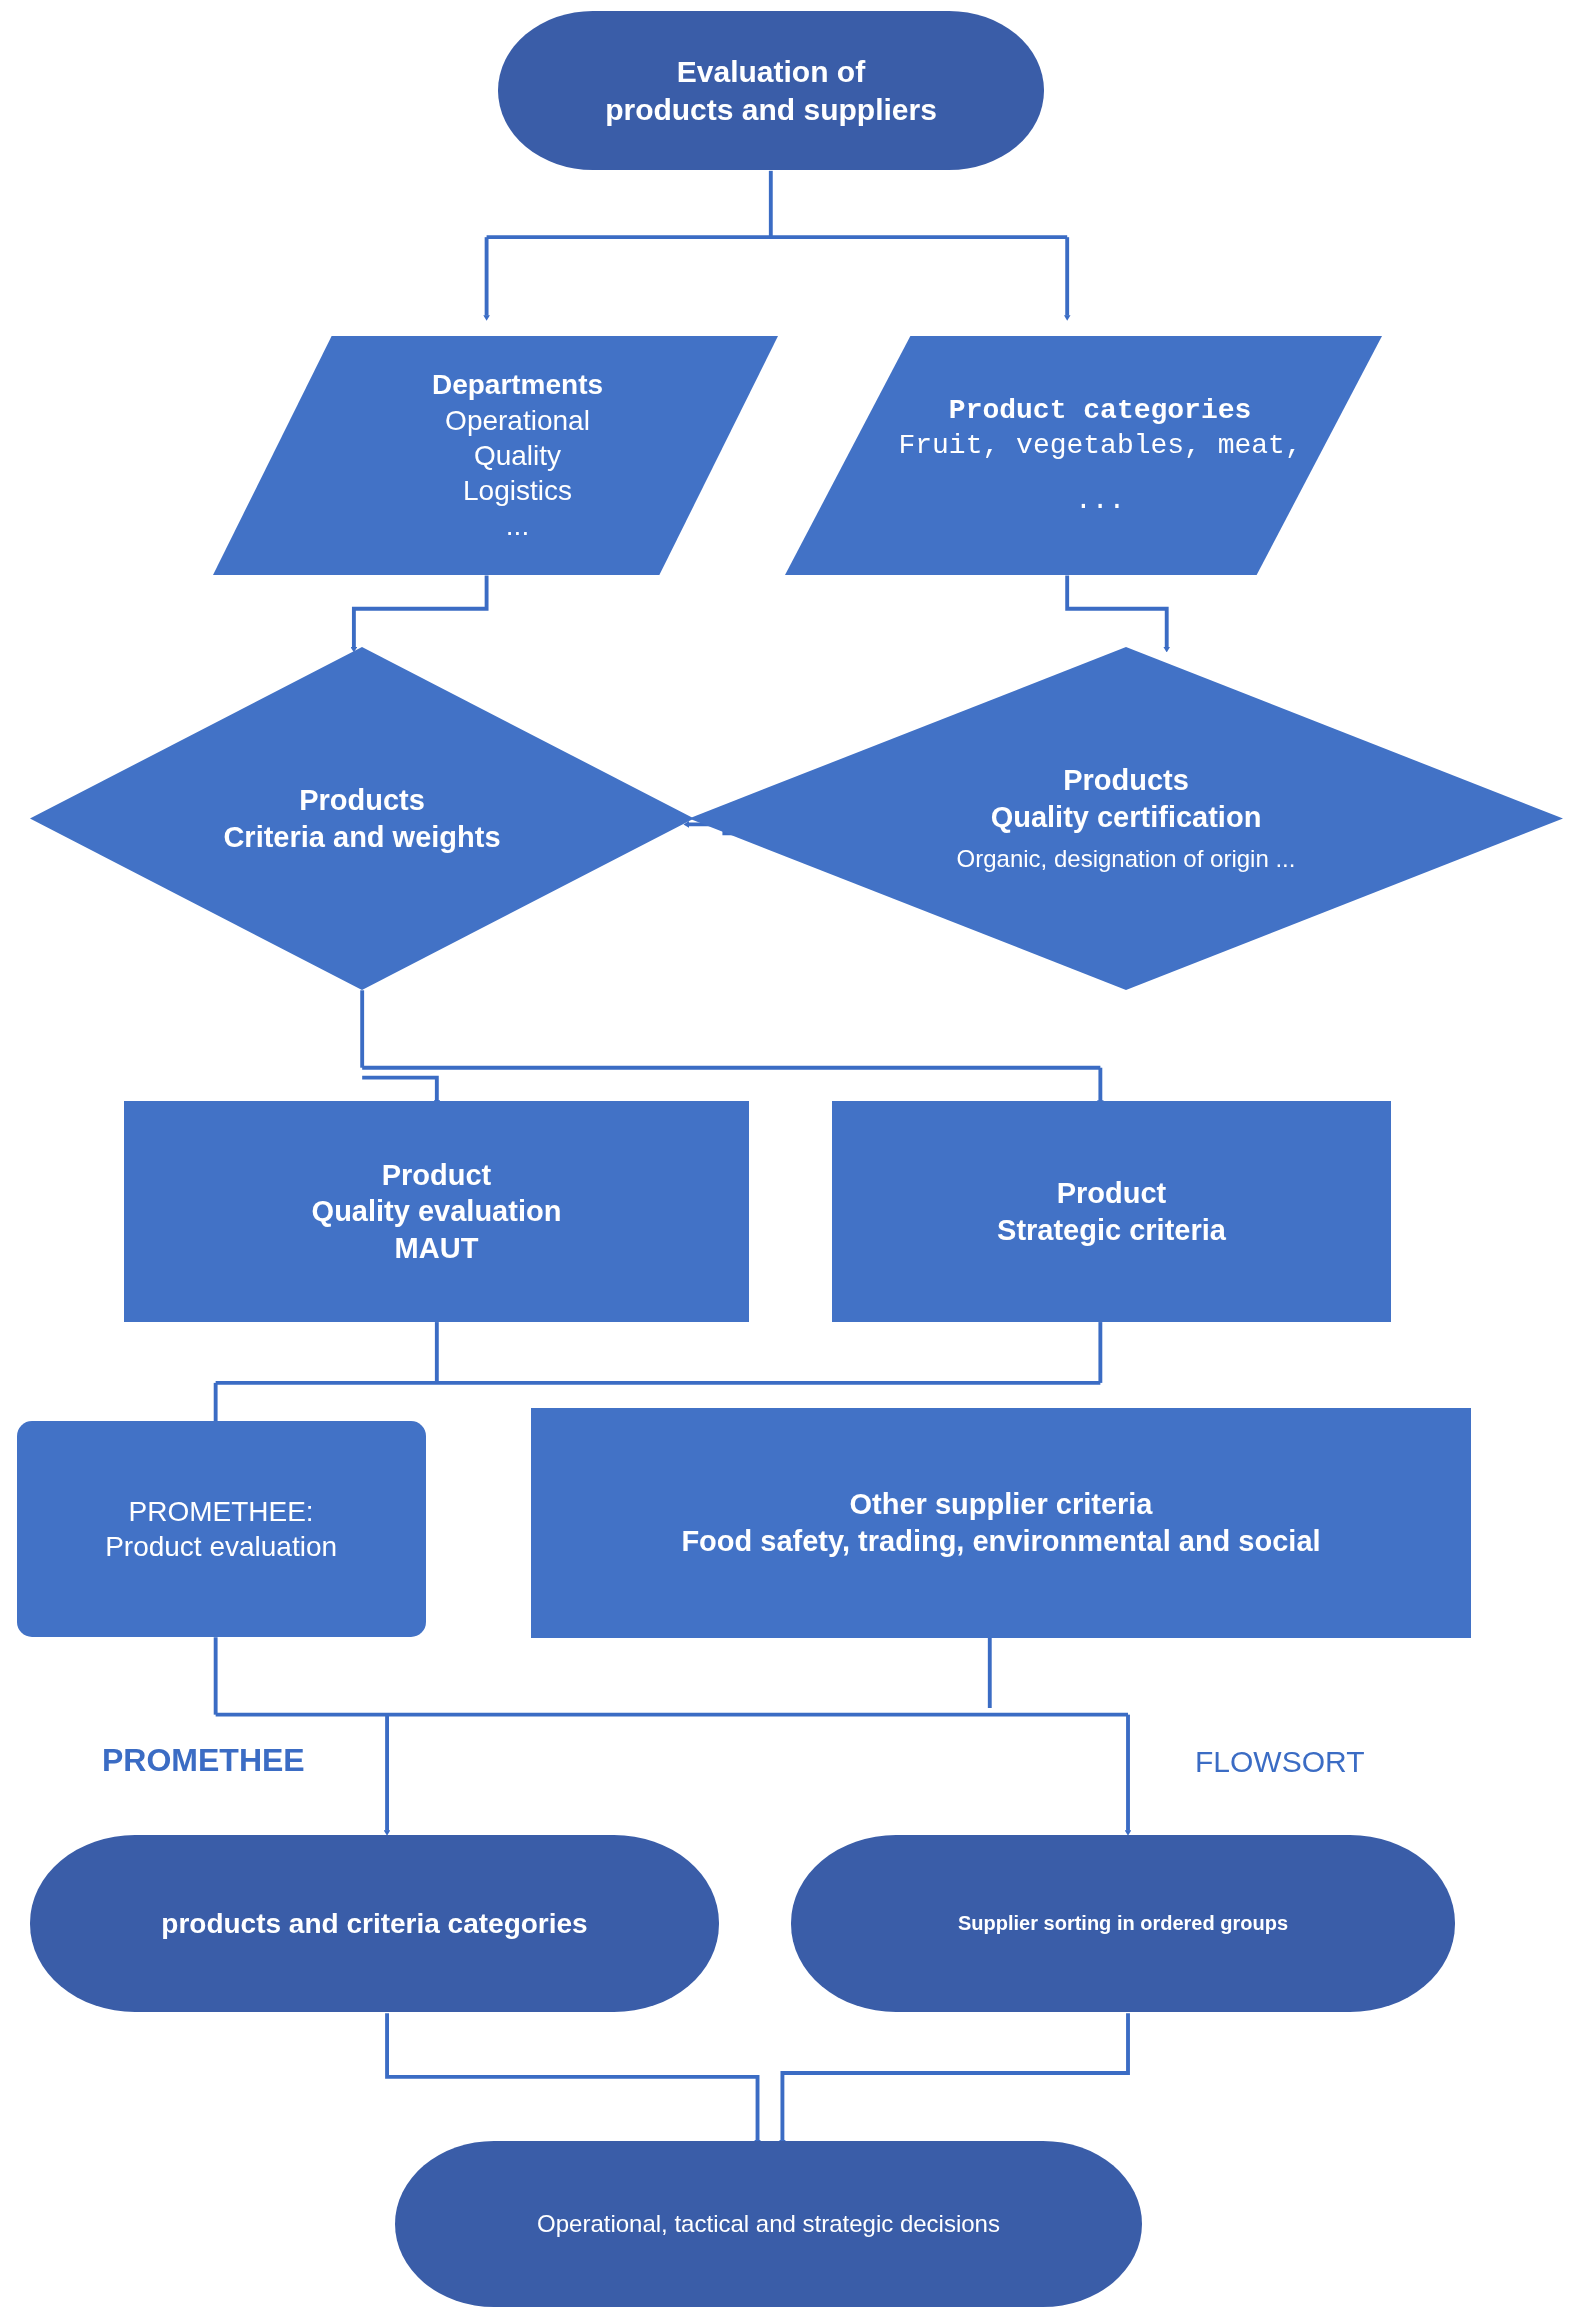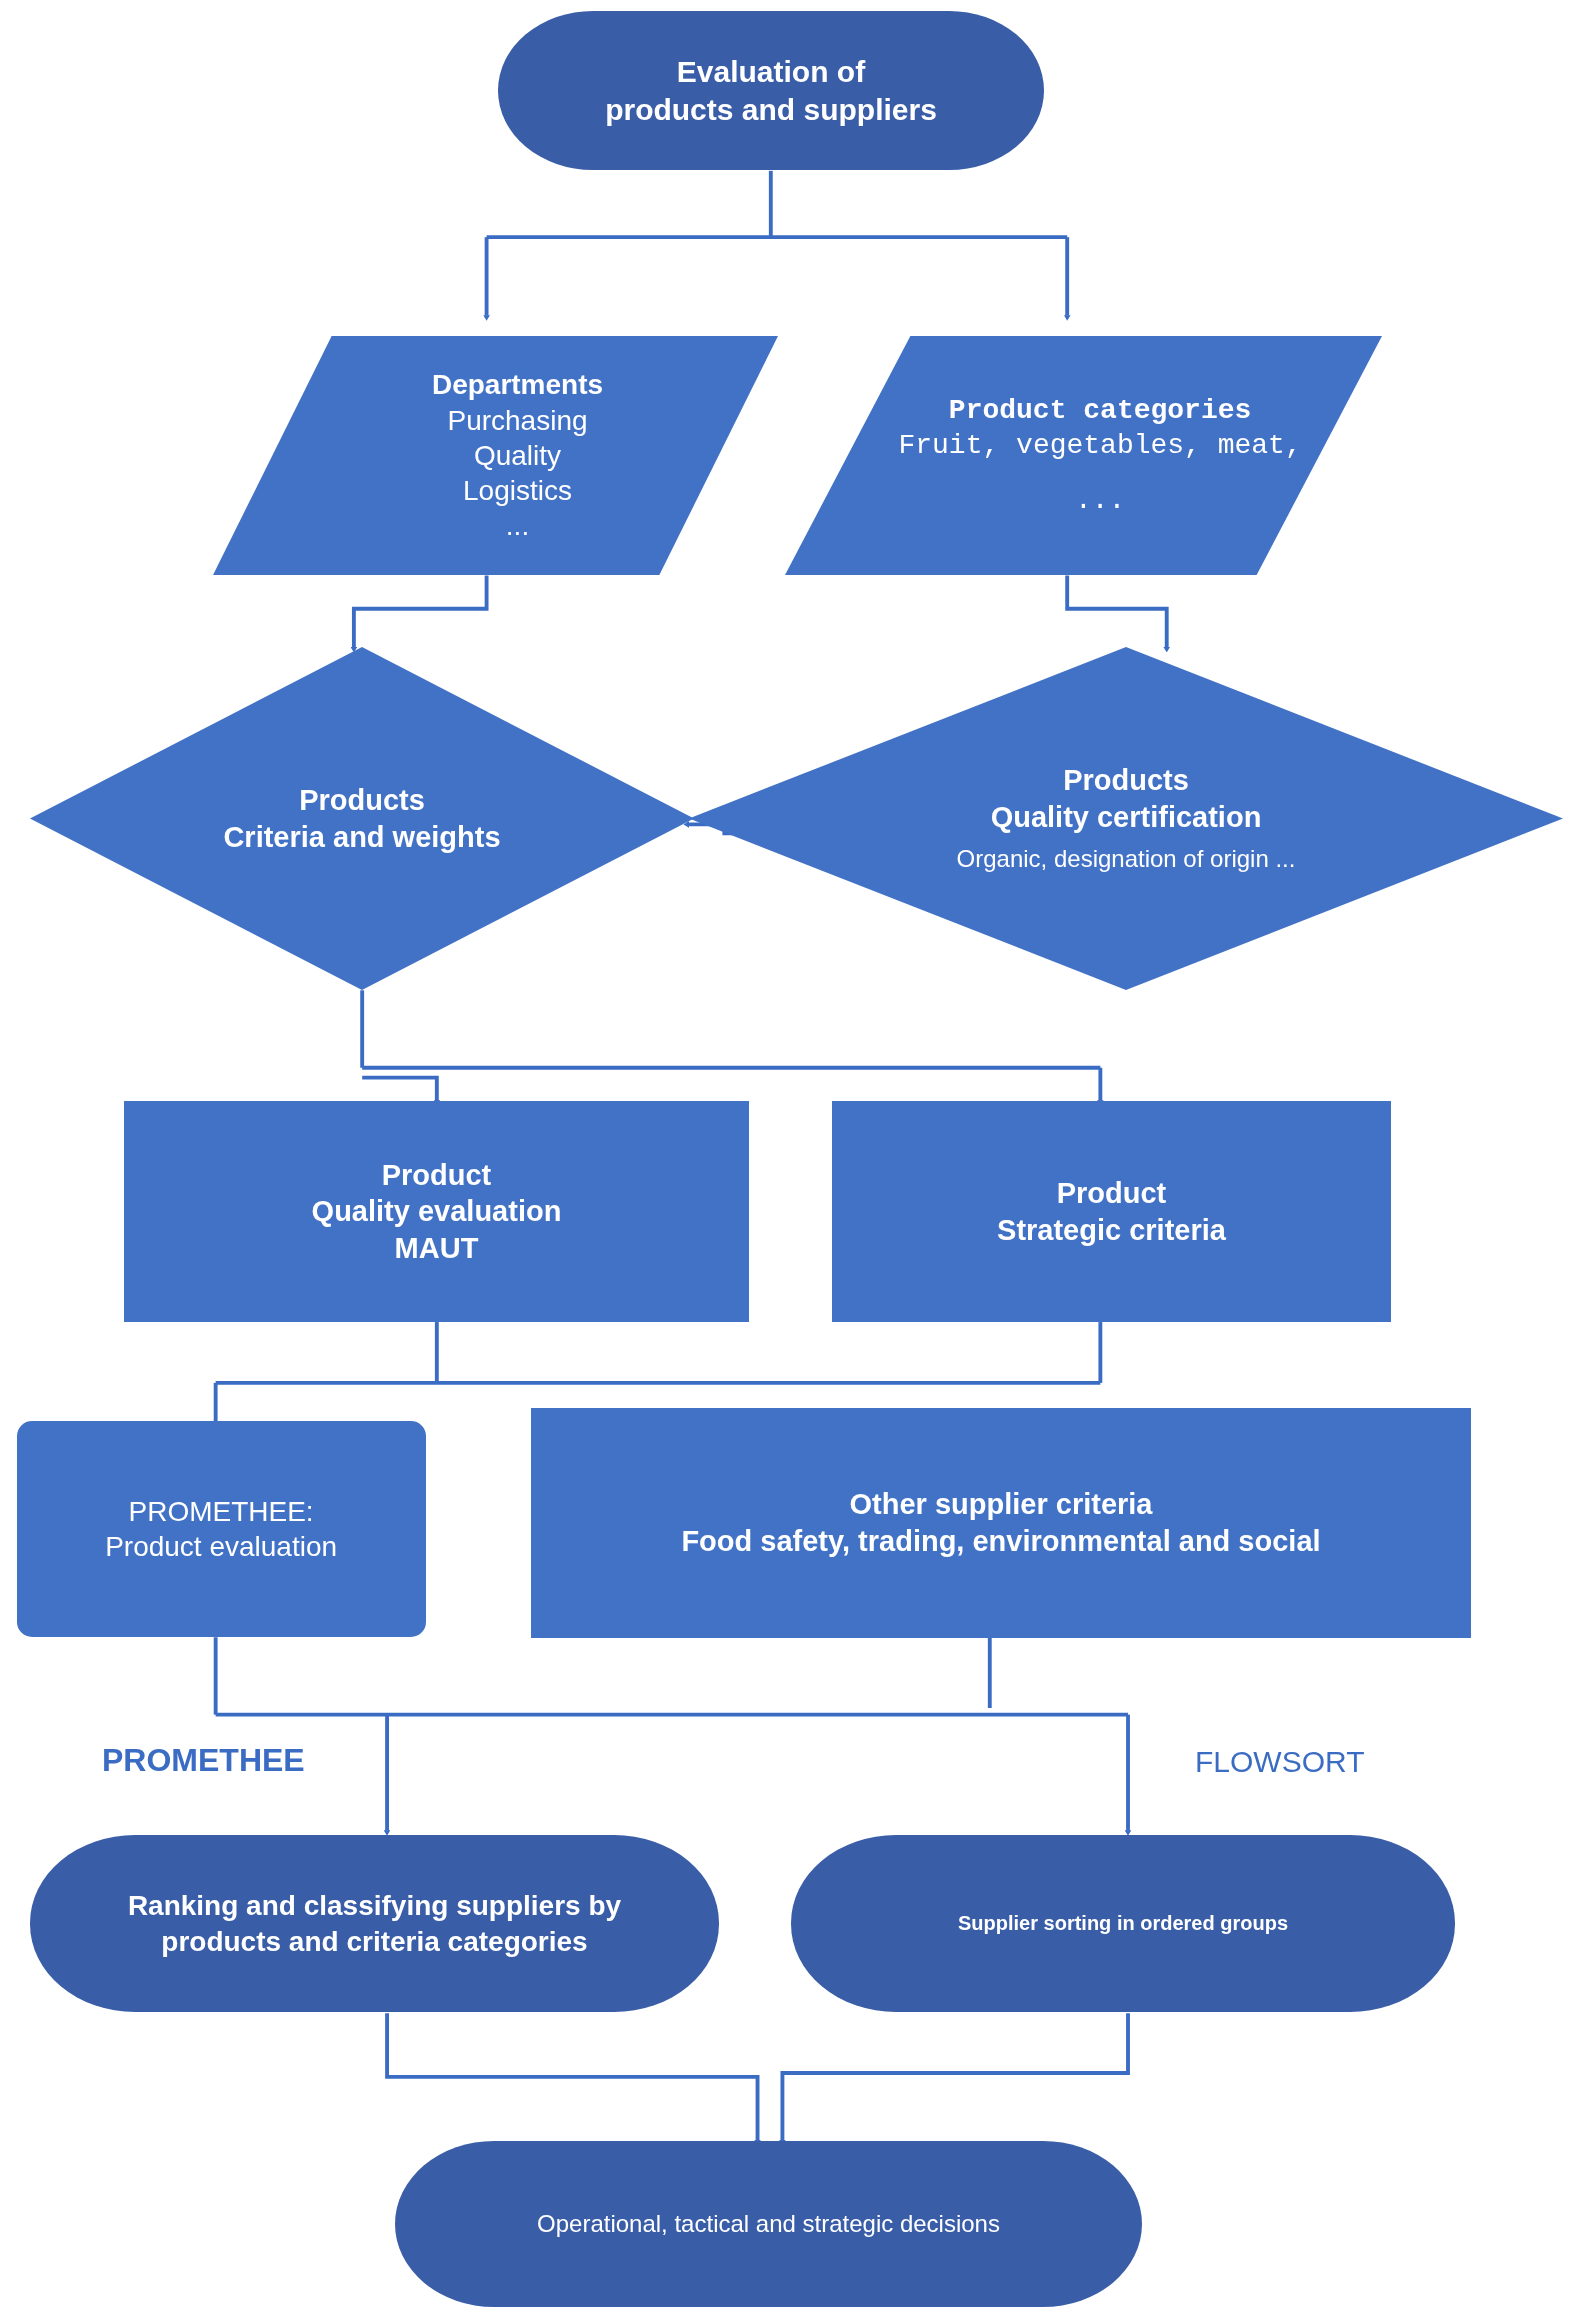--- a/index.html
+++ b/index.html
@@ -129,21 +129,21 @@
 
   <div class="node pill" style="left:498px; top:11px; width:546px; height:159px; font-size:30px;">
     <span class="ln b">Evaluation of</span>
     <span class="ln b">products and suppliers</span>
   </div>
 
   <div class="para-wrap" style="left:213px; top:336px; width:565px; height:239px;">
     <div class="para-shape"></div>
     <div class="overlay-text" style="font-size:28px; padding-left:22px;">
       <span class="ln b">Departments</span>
-      <span class="ln r">Purchasing</span>
+      <span class="ln r">Operational</span>
       <span class="ln r">Quality</span>
       <span class="ln r">Logistics</span>
       <span class="ln r">...</span>
     </div>
   </div>
 
   <div class="para-wrap" style="left:785px; top:336px; width:597px; height:239px;">
     <div class="para-shape"></div>
     <div class="overlay-text" style="font-size:28px; padding-left:16.6px; padding-bottom:5.5px;font-family:Liberation Mono, monospace;">
       <span class="ln b">Product categories</span>
@@ -187,21 +187,20 @@
 
   <div class="node rect" style="left:531px; top:1408px; width:940px; height:230px; font-size:29px;text-align:center;">
     <span class="ln b">Other supplier criteria</span>
     <span class="ln b">Food safety, trading, environmental and social</span>
   </div>
 
   <div class="label-free b" style="left:58px; top:1742px; font-size:32px;margin-left:44px;">PROMETHEE</div>
   <div class="label-free r" style="left:1195px; top:1745px; font-size:30px;">FLOWSORT</div>
 
   <div class="node pill" style="left:30px; top:1835px; width:689px; height:177px; font-size:28px;">
-    <span class="ln b">Ranking and classifying suppliers by</span>
     <span class="ln b">products and criteria  categories</span>
   </div>
 
   <div class="node pill" style="left:791px; top:1835px; width:664px; height:177px; font-size:20px;">
     <span class="ln b">Supplier sorting in ordered groups</span>
   </div>
 
   <div class="node pill" style="left:395px; top:2141px; width:747px; height:166px; font-size:24px;">
     <span class="ln r">Operational, tactical and strategic decisions</span>
   </div>

